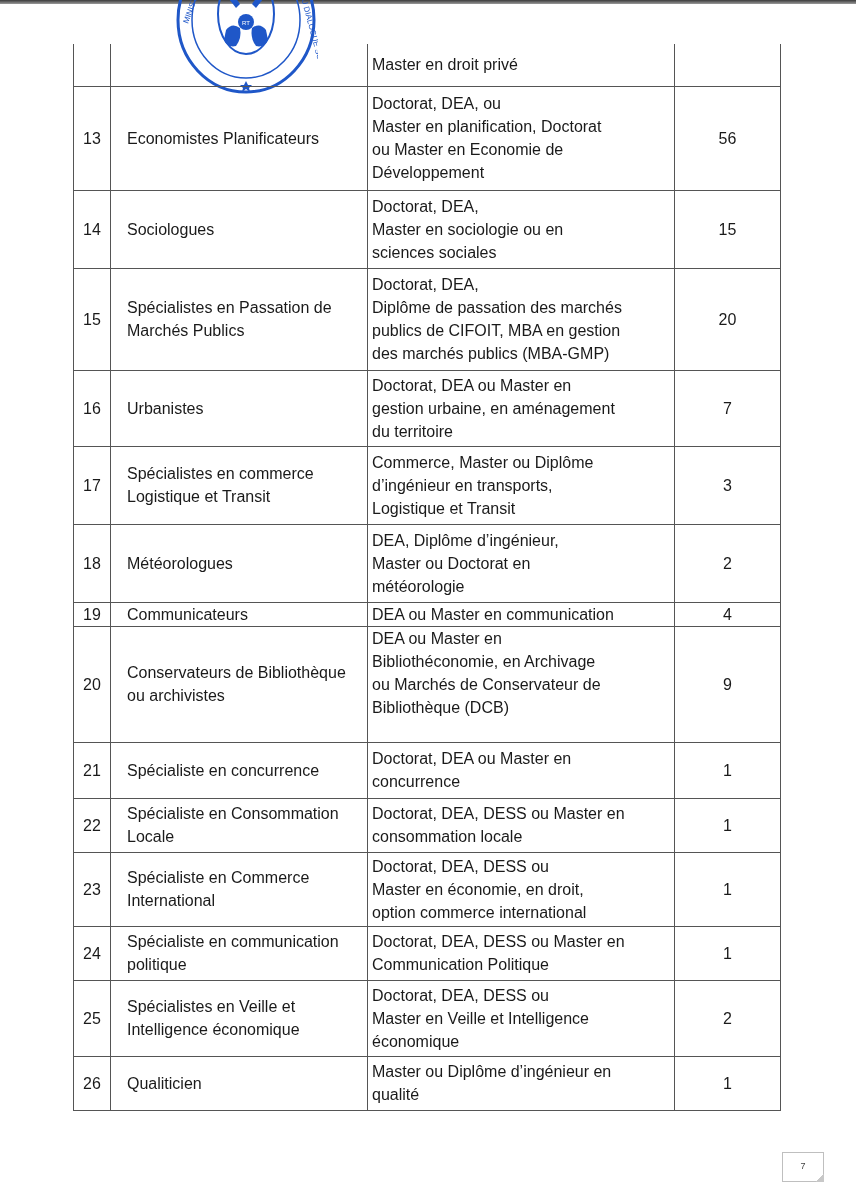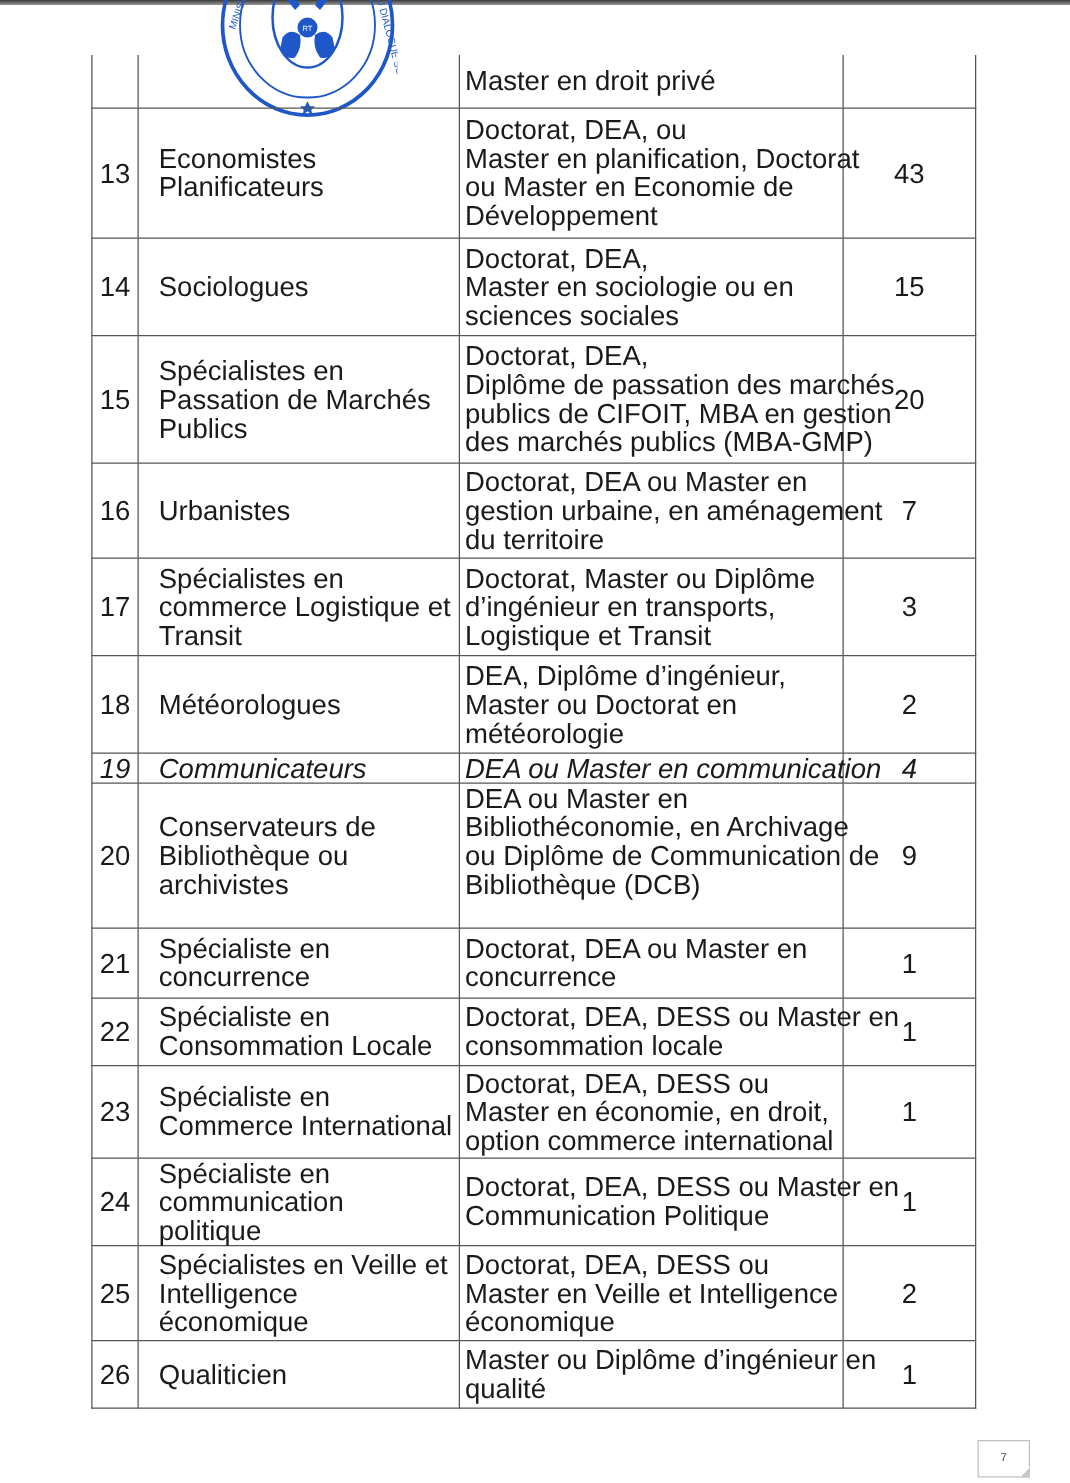--- a/index.html
+++ b/index.html
@@ -12,21 +12,21 @@
     background: linear-gradient(#3a3a3a, #9a9a9a);
   }
   .stamp {
     position: absolute; left: 174px; top: -36px; width: 144px; height: 132px;
   }
   table.doc {
     position: absolute; left: 73px; top: 44px; border-collapse: collapse;
     width: 707px; table-layout: fixed;
   }
   table.doc td {
-    border: 1px solid #555; font-size: 22px; line-height: 23px; vertical-align: middle;
+    border: 1px solid #555; font-size: 16px; line-height: 23px; vertical-align: middle;
     padding: 0 4px;
   }
   table.doc tr:first-child td { border-top: none; }
   table.doc td.num { text-align: center; width: 29px; padding: 0 2px; }
   table.doc td.title { width: 249px; padding-left: 16px; }
   table.doc td.qual { width: 299px; }
   table.doc td.count { text-align: center; }
   .qual-line { display: block; white-space: nowrap; }
   .page-num {
     position: absolute; left: 782px; top: 1152px; width: 40px; height: 28px;
@@ -80,21 +80,21 @@
       </tr>
       <tr style="height: 104px;">
         <td class="num">13</td>
         <td class="title">Economistes Planificateurs</td>
         <td class="qual">
           <span class="qual-line">Doctorat, DEA, ou</span>
           <span class="qual-line">Master en planification, Doctorat</span>
           <span class="qual-line">ou Master en Economie de</span>
           <span class="qual-line">Développement</span>
         </td>
-        <td class="count">43</td>
+        <td class="count">56</td>
       </tr>
       <tr style="height: 78px;">
         <td class="num">14</td>
         <td class="title">Sociologues</td>
         <td class="qual">
           <span class="qual-line">Doctorat, DEA,</span>
           <span class="qual-line">Master en sociologie ou en</span>
           <span class="qual-line">sciences sociales</span>
         </td>
         <td class="count">15</td>
@@ -117,51 +117,51 @@
           <span class="qual-line">Doctorat, DEA ou Master en</span>
           <span class="qual-line">gestion urbaine, en aménagement</span>
           <span class="qual-line">du territoire</span>
         </td>
         <td class="count">7</td>
       </tr>
       <tr style="height: 78px;">
         <td class="num">17</td>
         <td class="title">Spécialistes en commerce Logistique et Transit</td>
         <td class="qual">
-          <span class="qual-line">Doctorat, Master ou Diplôme</span>
+          <span class="qual-line">Commerce, Master ou Diplôme</span>
           <span class="qual-line">d’ingénieur en transports,</span>
           <span class="qual-line">Logistique et Transit</span>
         </td>
         <td class="count">3</td>
       </tr>
       <tr style="height: 78px;">
         <td class="num">18</td>
         <td class="title">Météorologues</td>
         <td class="qual">
           <span class="qual-line">DEA, Diplôme d’ingénieur,</span>
           <span class="qual-line">Master ou Doctorat en</span>
           <span class="qual-line">météorologie</span>
         </td>
         <td class="count">2</td>
       </tr>
-      <tr style="height: 24px; font-style: italic;">
+      <tr style="height: 24px;">
         <td class="num">19</td>
         <td class="title">Communicateurs</td>
         <td class="qual">
           <span class="qual-line">DEA ou Master en communication</span>
         </td>
         <td class="count">4</td>
       </tr>
       <tr style="height: 116px;">
         <td class="num">20</td>
         <td class="title">Conservateurs de Bibliothèque ou archivistes</td>
         <td class="qual" style="vertical-align: top;">
           <span class="qual-line">DEA ou Master en</span>
           <span class="qual-line">Bibliothéconomie,  en Archivage</span>
-          <span class="qual-line">ou Diplôme de Communication de</span>
+          <span class="qual-line">ou Marchés de Conservateur de</span>
           <span class="qual-line">Bibliothèque (DCB)</span>
         </td>
         <td class="count">9</td>
       </tr>
       <tr style="height: 56px;">
         <td class="num">21</td>
         <td class="title">Spécialiste en concurrence</td>
         <td class="qual">
           <span class="qual-line">Doctorat, DEA ou Master en</span>
           <span class="qual-line">concurrence</span>

